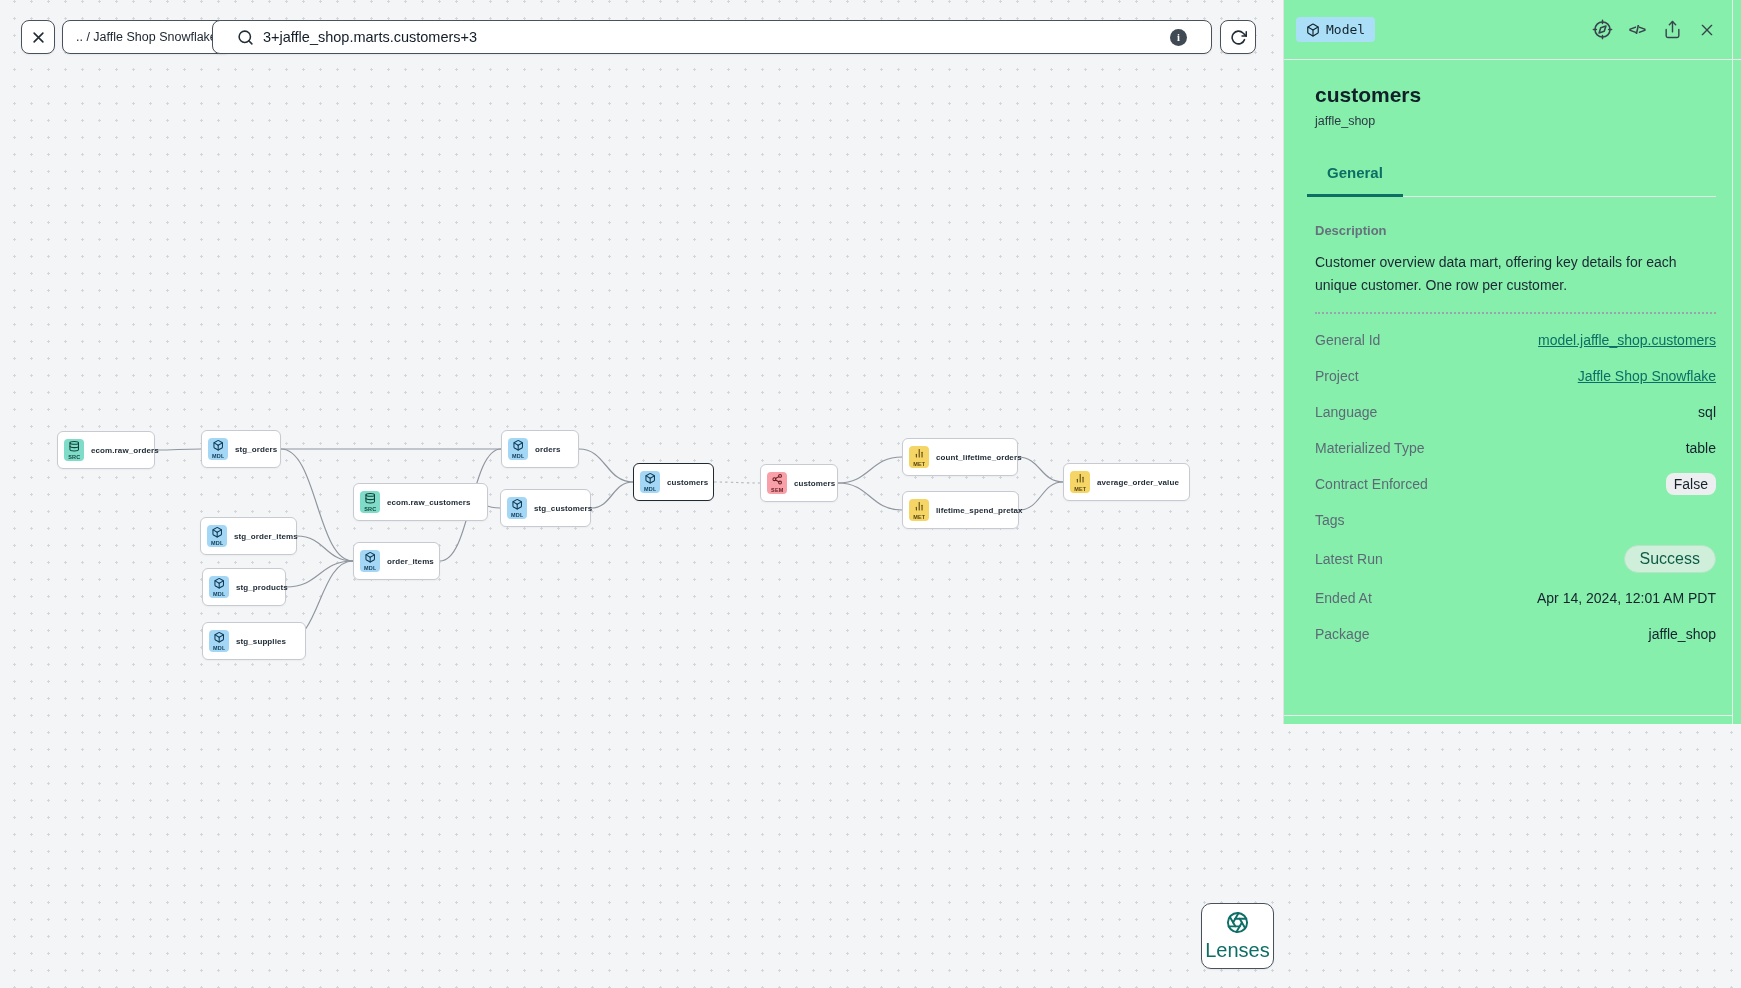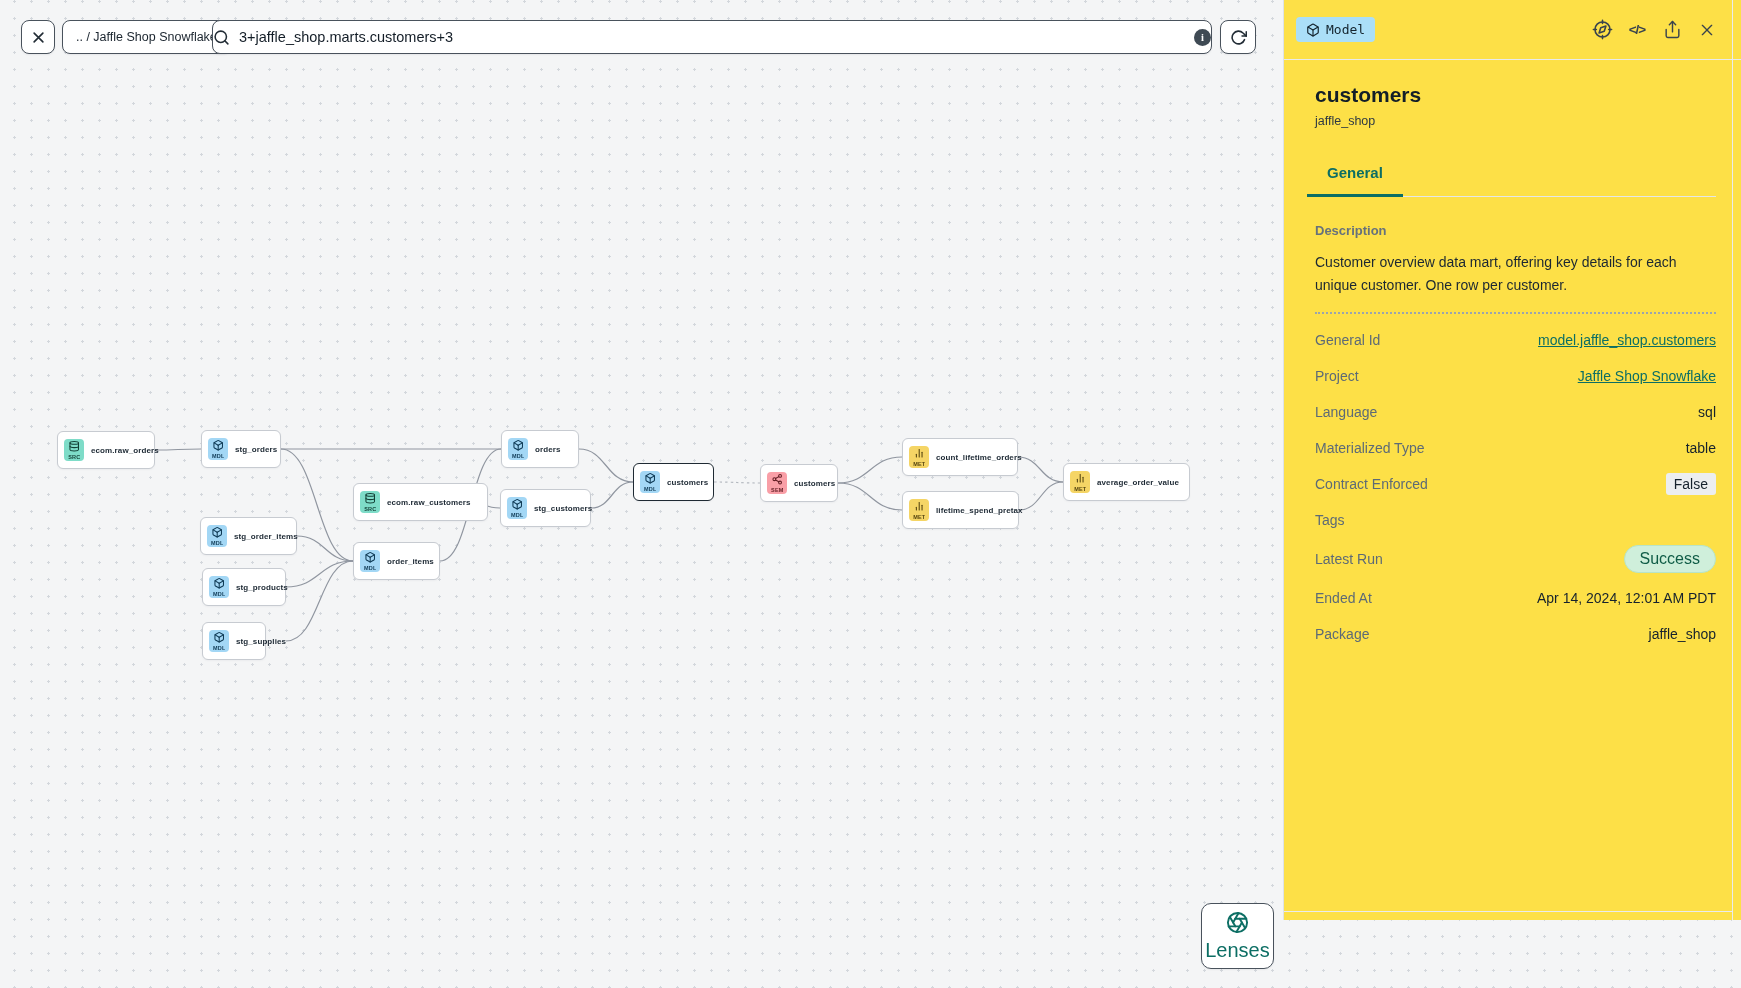--- a/index.html
+++ b/index.html
@@ -17,21 +17,21 @@
 
   
   .tb-btn, .tb-chip, .searchbar {
     position:absolute; top:20px; height:34px; background:#fff;
     border:1px solid #49525c; border-radius:8px;
     display:flex; align-items:center; box-shadow:0 1px 2px rgba(16,24,40,.06);
   }
   .tb-btn { justify-content:center; cursor:pointer; }
   .btn-close { left:21px; width:34px; }
   .tb-chip { left:62px; padding:0 13px; font-size:12.5px; color:#1a242e; cursor:pointer; }
-  .searchbar { left:212px; width:1000px; padding:0 0; gap:9px;justify-content:flex-end; }
+  .searchbar { left:212px; width:1000px; padding:0 24px; gap:9px;justify-content:flex-end; }
   .searchbar input {
     flex:1; border:none; outline:none; font-size:14.5px; color:#131d27;
     font-family:"Liberation Sans", sans-serif; background:transparent;
   }
   .info-dot {
     width:17px; height:17px; border-radius:50%; background:#3f4a54; color:#fff;
     font-size:10.5px; font-weight:bold; display:flex; align-items:center; justify-content:center;
     font-family:"Liberation Serif", serif; cursor:pointer;
   }
   .btn-refresh { left:1220px; width:36px; }
@@ -62,22 +62,22 @@
     position:absolute; left:1201px; top:903px; width:73px; height:66px;
     background:#fff; border:1px solid #49525c; border-radius:10px;
     display:flex; flex-direction:column; align-items:center; justify-content:center; gap:5px;
     cursor:pointer; box-shadow:0 1px 2px rgba(16,24,40,.06);
   }
   .lenses span { color:var(--accent,#0c6e64); font-size:20px; }
   .lenses svg { stroke:var(--accent,#0c6e64); }
 
   
   .panel {
-    position:absolute; top:0; right:0; width:458px; height:920px;
-    background:#fde047; border-left:1px solid #dfe2e5;
+    position:absolute; top:0; right:0; width:458px; height:724px;
+    background:#86efac; border-left:1px solid #dfe2e5;
   }
   .panel::after { content:""; position:absolute; top:0; bottom:0; right:8px; border-left:1px solid #e9ebed; }
   .panel::before { content:""; position:absolute; left:0; right:8px; bottom:8px; border-top:1px solid #e9ebed; }
   .panel-header {
     height:60px; border-bottom:1px solid #e8eaec;
     display:flex; align-items:center; justify-content:space-between;
     padding:0 23px 0 12px;
   }
   .model-badge {
     display:inline-flex; align-items:center; gap:6px;
@@ -105,21 +105,21 @@
   .dotsep { border:none; border-top:2px dotted #9aa4ad; margin:16px 0 15px; }
 
   .frow { display:flex; justify-content:space-between; align-items:center; min-height:22px; margin-bottom:14px; }
   .flabel { font-size:14px; color:#5d6a76; }
   .fval { font-size:14px; color:#16222d; }
   .fval.link { color:var(--accent,#0c6e64); text-decoration:underline; cursor:pointer; }
   .fval.teal { color:var(--accent,#0c6e64); }
   .copy-btn { display:inline-flex; margin-left:8px; cursor:pointer; vertical-align:-2px; }
   .copy-btn svg { stroke:#343f49; }
   .valwrap { display:flex; align-items:center; }
-  .fbadge { background:var(--false-bg,#eceef0); padding:3px 8px; border-radius:3px; font-size:14px; color:#16222d; }
+  .fbadge { background:var(--false-bg,#eceef0); padding:3px 8px; border-radius:8px; font-size:14px; color:#16222d; }
   .fpill {
     background:var(--success-bg,#cfefdb); border:1px solid #b7e4c7;
     color:var(--success-text,#0f5c46); padding:4px 15px; border-radius:999px; font-size:16px; cursor:default;
   }
 </style>
 </head>
 <body>
 
 <div class="app">
 
@@ -200,21 +200,21 @@
               <g fill="none" stroke="currentColor" stroke-width="2.2" stroke-linecap="round" stroke-linejoin="round" transform="translate(1,1) scale(0.9)">
                 <path d="M21 16V8a2 2 0 0 0-1-1.73l-7-4a2 2 0 0 0-2 0l-7 4A2 2 0 0 0 3 8v8a2 2 0 0 0 1 1.73l7 4a2 2 0 0 0 2 0l7-4A2 2 0 0 0 21 16z"></path>
                 <polyline points="3.27 6.96 12 12.01 20.73 6.96"></polyline>
                 <line x1="12" y1="22.08" x2="12" y2="12"></line>
               </g>
               <text x="12" y="36.5" text-anchor="middle">MDL</text>
             </svg>
           </span>
           <span class="node-label">stg_products</span>
         </div>
-        <div class="node" style="left: 202px; top: 622px; width: 64px;">
+        <div class="node" style="left: 202px; top: 622px; width: 104px;">
           <span class="node-ic mdl">
             <svg viewBox="0 0 24 38">
               <g fill="none" stroke="currentColor" stroke-width="2.2" stroke-linecap="round" stroke-linejoin="round" transform="translate(1,1) scale(0.9)">
                 <path d="M21 16V8a2 2 0 0 0-1-1.73l-7-4a2 2 0 0 0-2 0l-7 4A2 2 0 0 0 3 8v8a2 2 0 0 0 1 1.73l7 4a2 2 0 0 0 2 0l7-4A2 2 0 0 0 21 16z"></path>
                 <polyline points="3.27 6.96 12 12.01 20.73 6.96"></polyline>
                 <line x1="12" y1="22.08" x2="12" y2="12"></line>
               </g>
               <text x="12" y="36.5" text-anchor="middle">MDL</text>
             </svg>
           </span>

